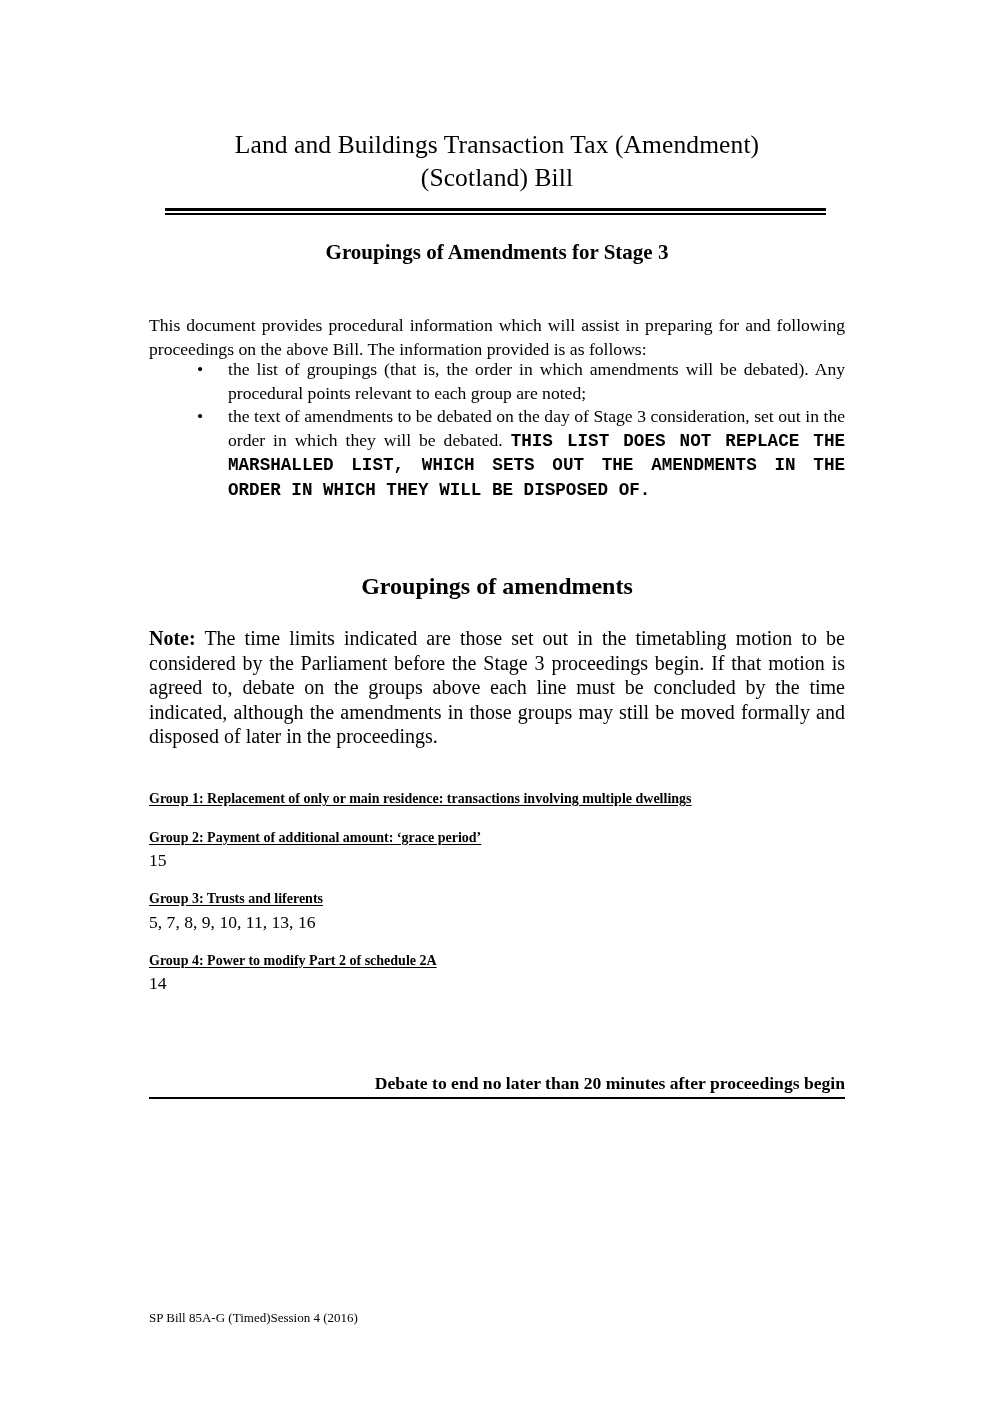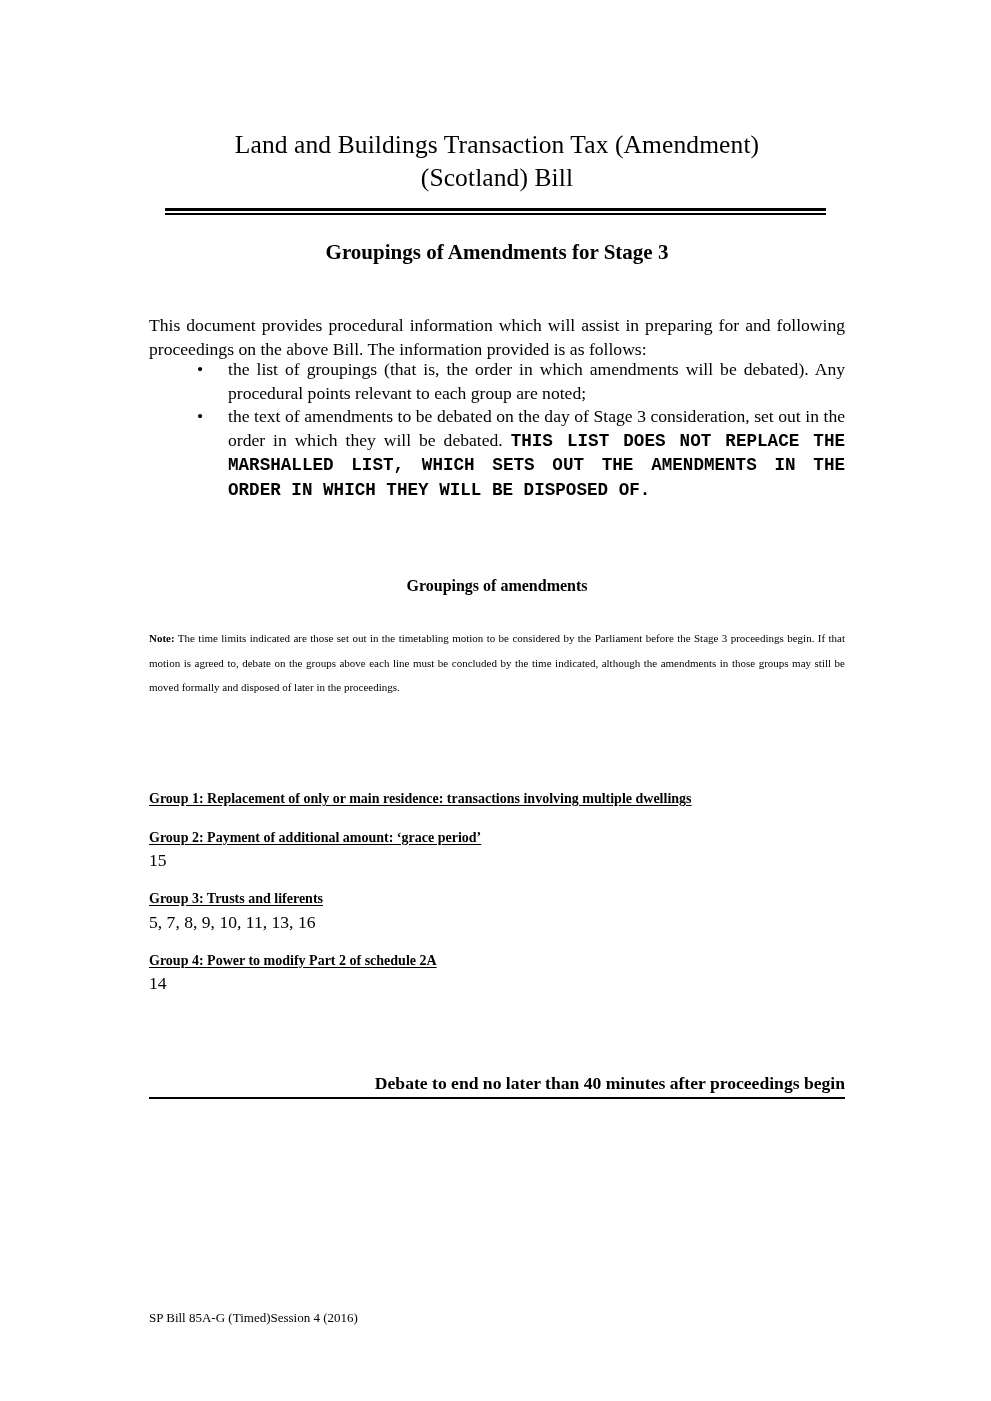--- a/index.html
+++ b/index.html
@@ -113,33 +113,33 @@
     font-weight: bold;
     font-family: Liberation Mono, monospace;
   }
 
   
   .section-heading {
     position: absolute;
     left: 149px;
     top: 557px;
     width: 696px;
-    font-size: 16px;
+    font-size: 24px;
     font-weight: bold;
     text-align: center;
     line-height: 26px;
   }
 
   
   .note {
     position: absolute;
     left: 149px;
     top: 610px;
     width: 696px;
-    font-size: 11px;
+    font-size: 20px;
     line-height: 24.5px;
     text-align: justify;
     text-justify: inter-word;
   }
   .note b { font-weight: bold; }
 
   
   .groups {
     position: absolute;
     left: 149px;
@@ -257,21 +257,21 @@
     </div>
 
     <div class="group">
       <div class="group-heading">Group 4: Power to modify Part 2 of schedule 2A</div>
       <div class="group-amendments">14</div>
     </div>
 
   </div>
 
   <div class="debate-block">
-    <div class="debate-text">Debate to end no later than 40 minutes after proceedings begin</div>
+    <div class="debate-text">Debate to end no later than 20 minutes after proceedings begin</div>
     <div class="debate-rule"></div>
   </div>
 
   <div class="footer">
     <span>SP Bill 85A-G (Timed)</span>
     <span>Session 4 (2016)</span>
   </div>
 
 </div>
 

